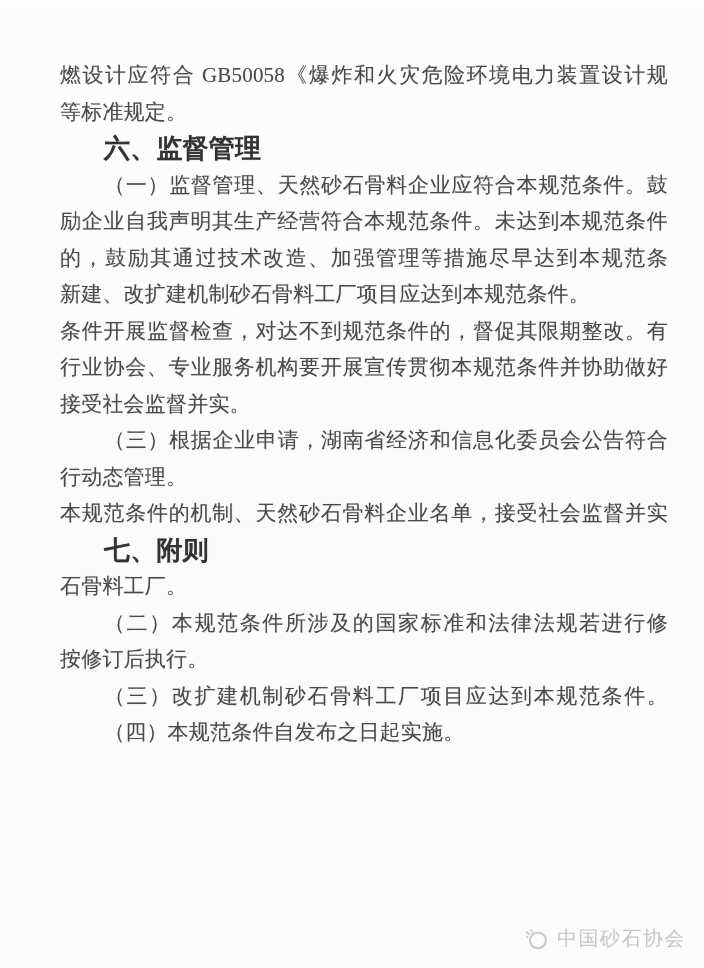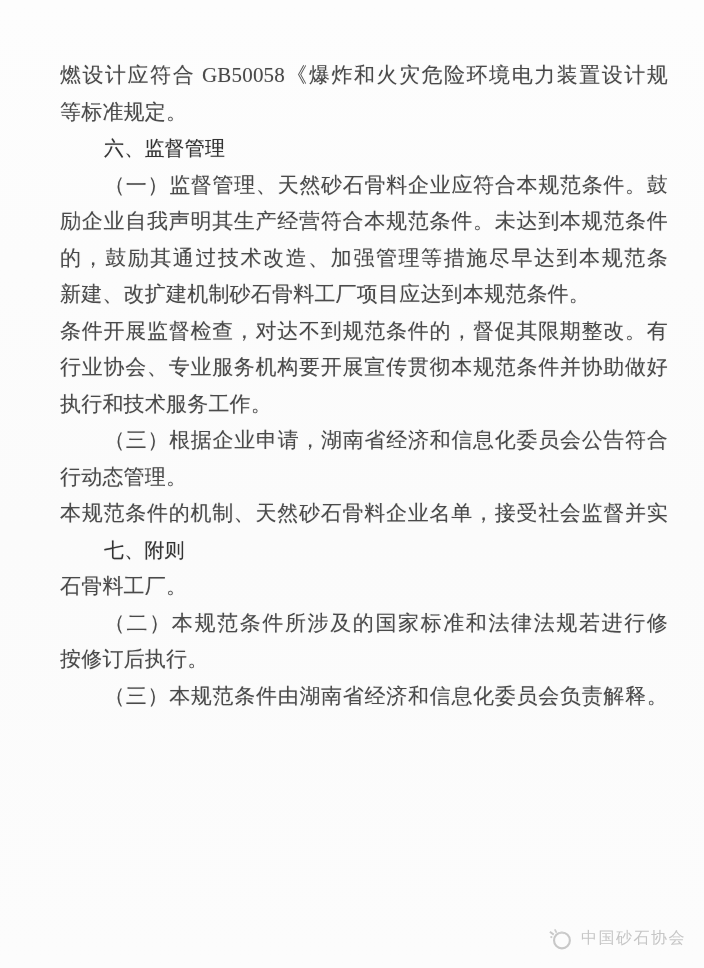--- a/index.html
+++ b/index.html
@@ -39,35 +39,35 @@
     overflow: hidden;
   }
   .line.fill {
     text-align-last: justify;
   }
   .line.indent {
     text-indent: 44px;
   }
   .line.heading {
     font-family: "Liberation Sans", "DejaVu Sans", sans-serif;
-    font-weight: 400;
-    font-size: 20px;
+    font-weight: 700;
+    font-size: 26px;
     color: #333333;
     text-shadow: 0 0 1px rgba(50,50,50,0.4);
   }
   .watermark {
     position: absolute;
     right: 18px;
     bottom: 16px;
     display: flex;
     align-items: center;
     gap: 7px;
     color: #c6c6c6;
     font-family: "Liberation Sans", "DejaVu Sans", sans-serif;
-    font-size: 16px;
+    font-size: 20px;
     letter-spacing: 1.5px;
     user-select: none;
   }
   .watermark svg {
     display: block;
   }
 </style>
 </head>
 <body>
 
@@ -76,29 +76,30 @@
   <div class="doc">
       <div class="line fill">燃设计应符合 GB50058《爆炸和火灾危险环境电力装置设计规范》</div>
       <div class="line">等标准规定。</div>
       <div class="line heading indent">六、监督管理</div>
       <div class="line indent fill">（一）监督管理、天然砂石骨料企业应符合本规范条件。鼓</div>
       <div class="line fill">励企业自我声明其生产经营符合本规范条件。未达到本规范条件</div>
       <div class="line fill">的，鼓励其通过技术改造、加强管理等措施尽早达到本规范条件。</div>
       <div class="line">新建、改扩建机制砂石骨料工厂项目应达到本规范条件。</div>
       <div class="line fill">条件开展监督检查，对达不到规范条件的，督促其限期整改。有关</div>
       <div class="line fill">行业协会、专业服务机构要开展宣传贯彻本规范条件并协助做好</div>
-      <div class="line">执行和技术服务工作。</div>
+      <div class="line">接受社会监督并实。</div>
       <div class="line indent fill">（三）根据企业申请，湖南省经济和信息化委员会公告符合</div>
       <div class="line">行动态管理。</div>
       <div class="line fill">本规范条件的机制、天然砂石骨料企业名单，接受社会监督并实</div>
       <div class="line heading indent">七、附则</div>
       <div class="line">石骨料工厂。</div>
       <div class="line indent fill">（二）本规范条件所涉及的国家标准和法律法规若进行修订，</div>
       <div class="line">按修订后执行。</div>
-      <div class="line indent fill">（三）本规范条件由湖南省经济和信息化委员会负责解释。</div>
+      <div class="line indent fill">（三）改扩建机制砂石骨料工厂项目应达到本规范条件。</div>
+      <div class="line indent">（四）本规范条件自发布之日起实施。</div>
     </div>
 
   <div class="watermark">
     <span>
       <svg width="27" height="27" viewBox="0 0 28 28" aria-hidden="true">
         <circle cx="15.5" cy="16" r="8.2" fill="none" stroke="#c8c8c8" stroke-width="2.2"></circle>
         <path d="M3 7 L7 10" stroke="#c8c8c8" stroke-width="2" fill="none"></path>
         <path d="M8 4.5 L10 8" stroke="#cccccc" stroke-width="1.8" fill="none"></path>
         <circle cx="4.5" cy="12.5" r="1.2" fill="#cccccc"></circle>
         <path d="M12 9 Q15 6.5 18 9" stroke="#cfcfcf" stroke-width="1.6" fill="none"></path>

